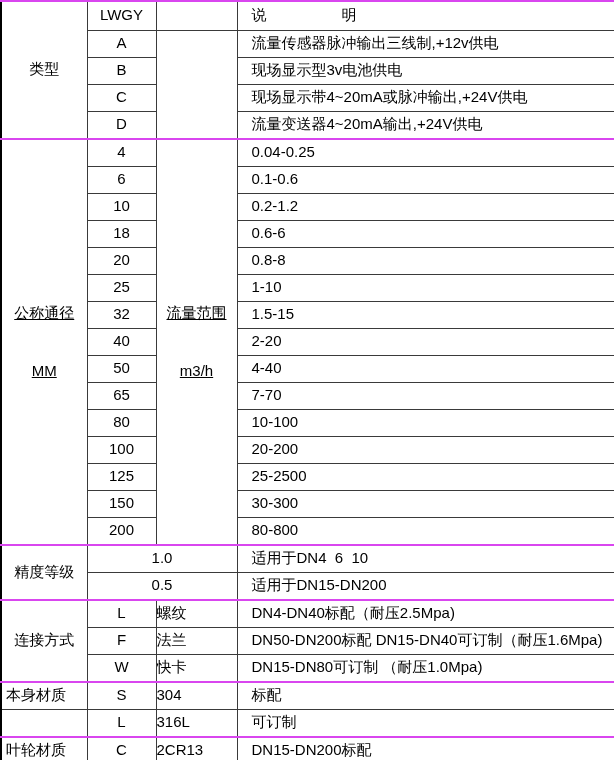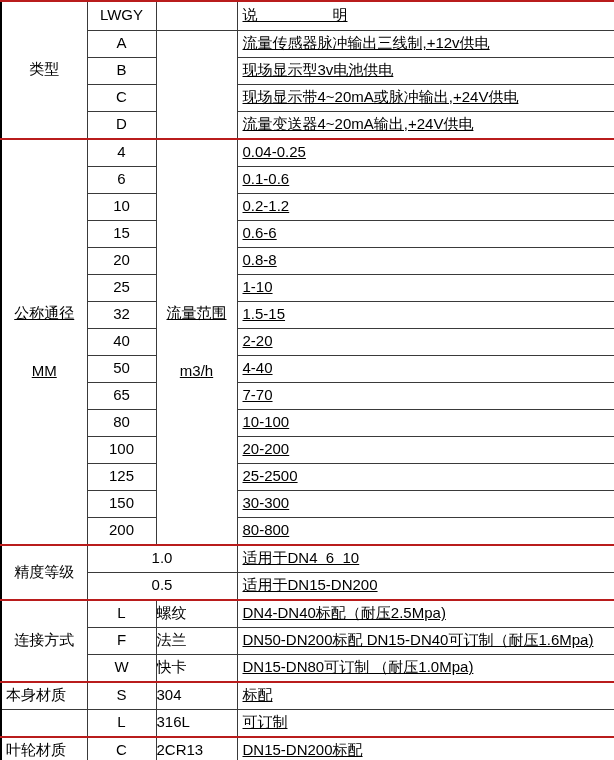--- a/index.html
+++ b/index.html
@@ -26,27 +26,27 @@
   }
   td {
     border: 1px solid #3a3a3a;
     height: 26px;
     padding: 0;
     vertical-align: middle;
     white-space: pre;
     overflow: hidden;
     line-height: 1.25;
   }
-  tr.sec > td { border-top: 2px solid #b91c1c; }
+  tr.sec > td { border-top: 2px solid #d946ef; }
   tr.hdr { height: 29px; }
   .cat   { text-align: center; }
   .catl  { text-align: left; padding-left: 4px; }
   .code  { text-align: center; }
   .name  { text-align: left; }
-  .desc  { text-align: left; padding-left: 5px; text-decoration: underline; }
+  .desc  { text-align: left; padding-left: 14px; }
   .grade { text-align: center; }
   .two-line div { line-height: 21px; text-align: center; text-decoration: underline; }
 </style>
 </head>
 <body>
 
 <div class="wrap">
   <table class="spec">
     <colgroup>
       <col style="width:86px">
@@ -94,21 +94,21 @@
     </tr>
     <tr>
       <td class="code">6</td>
       <td class="desc">0.1-0.6</td>
     </tr>
     <tr>
       <td class="code">10</td>
       <td class="desc">0.2-1.2</td>
     </tr>
     <tr>
-      <td class="code">15</td>
+      <td class="code">18</td>
       <td class="desc">0.6-6</td>
     </tr>
     <tr>
       <td class="code">20</td>
       <td class="desc">0.8-8</td>
     </tr>
     <tr>
       <td class="code">25</td>
       <td class="desc">1-10</td>
     </tr>

